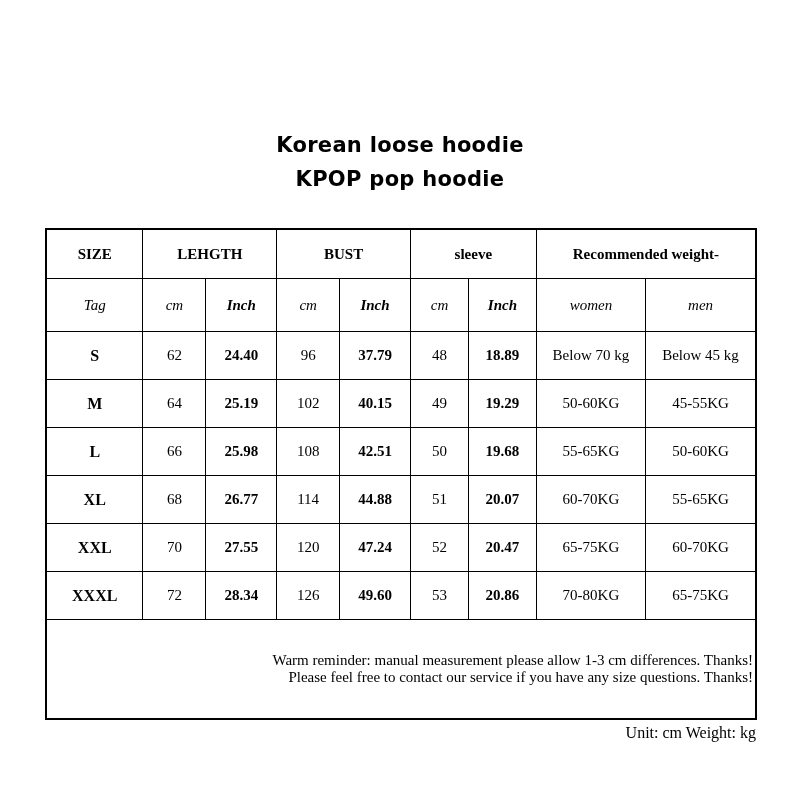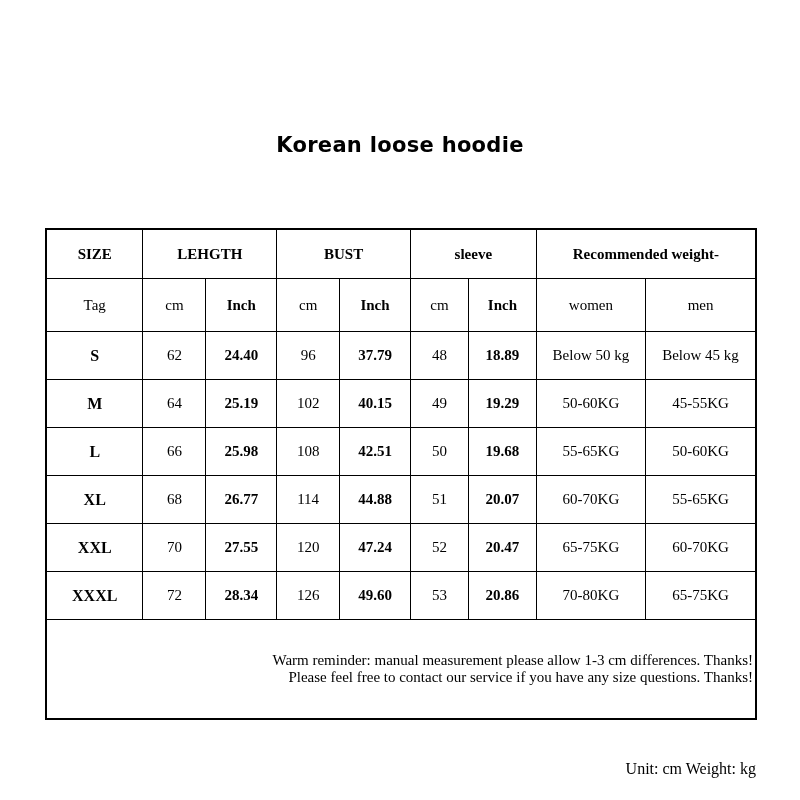--- a/index.html
+++ b/index.html
@@ -75,53 +75,55 @@
 
   
   .hdr-top td {
     font-weight: bold;
     font-size: 16px;
     height: 42px;
   }
   .hdr-sub td {
     height: 46px;
     font-size: 15px;
+    font-style: italic;
   }
   .hdr-sub td.b { font-weight: bold; }
 
   .data-row td { height: 41px; }
   .data-row td.size-label { font-weight: bold; font-size: 16px; }
   .data-row td.inchcell { font-weight: bold; }
 
   .note-row td {
     height: 92px;
     border-right: none;
     font-size: 16px;
     line-height: 24px;
     padding: 6px 10px;
   }
   .note-line { display: block; }
 
   .unit-line {
     position: absolute;
     right: 44px;
-    top: 760px;
+    top: 724px;
     font-size: 16px;
     font-family: "Liberation Serif", serif;
     color: #000;
     text-align: right;
   }
 </style>
 </head>
 <body>
 
 <div class="page">
 
   <div class="title-block">
     <div class="title-line">Korean loose hoodie</div>
+    <div class="title-line">KPOP pop hoodie</div>
   </div>
 
   <div class="table-wrap">
     <table class="size-table">
       <colgroup>
         <col style="width:12.2%">
         <col style="width:8.0%">
         <col style="width:9.0%">
         <col style="width:8.0%">
         <col style="width:9.0%">
@@ -151,21 +153,21 @@
         </tr>
 
         <tr class="data-row">
           <td class="size-label">S</td>
           <td>62</td>
           <td class="inchcell">24.40</td>
           <td>96</td>
           <td class="inchcell">37.79</td>
           <td>48</td>
           <td class="inchcell">18.89</td>
-          <td>Below 50 kg</td>
+          <td>Below 70 kg</td>
           <td>Below 45 kg</td>
         </tr>
 
         <tr class="data-row">
           <td class="size-label">M</td>
           <td>64</td>
           <td class="inchcell">25.19</td>
           <td>102</td>
           <td class="inchcell">40.15</td>
           <td>49</td>

